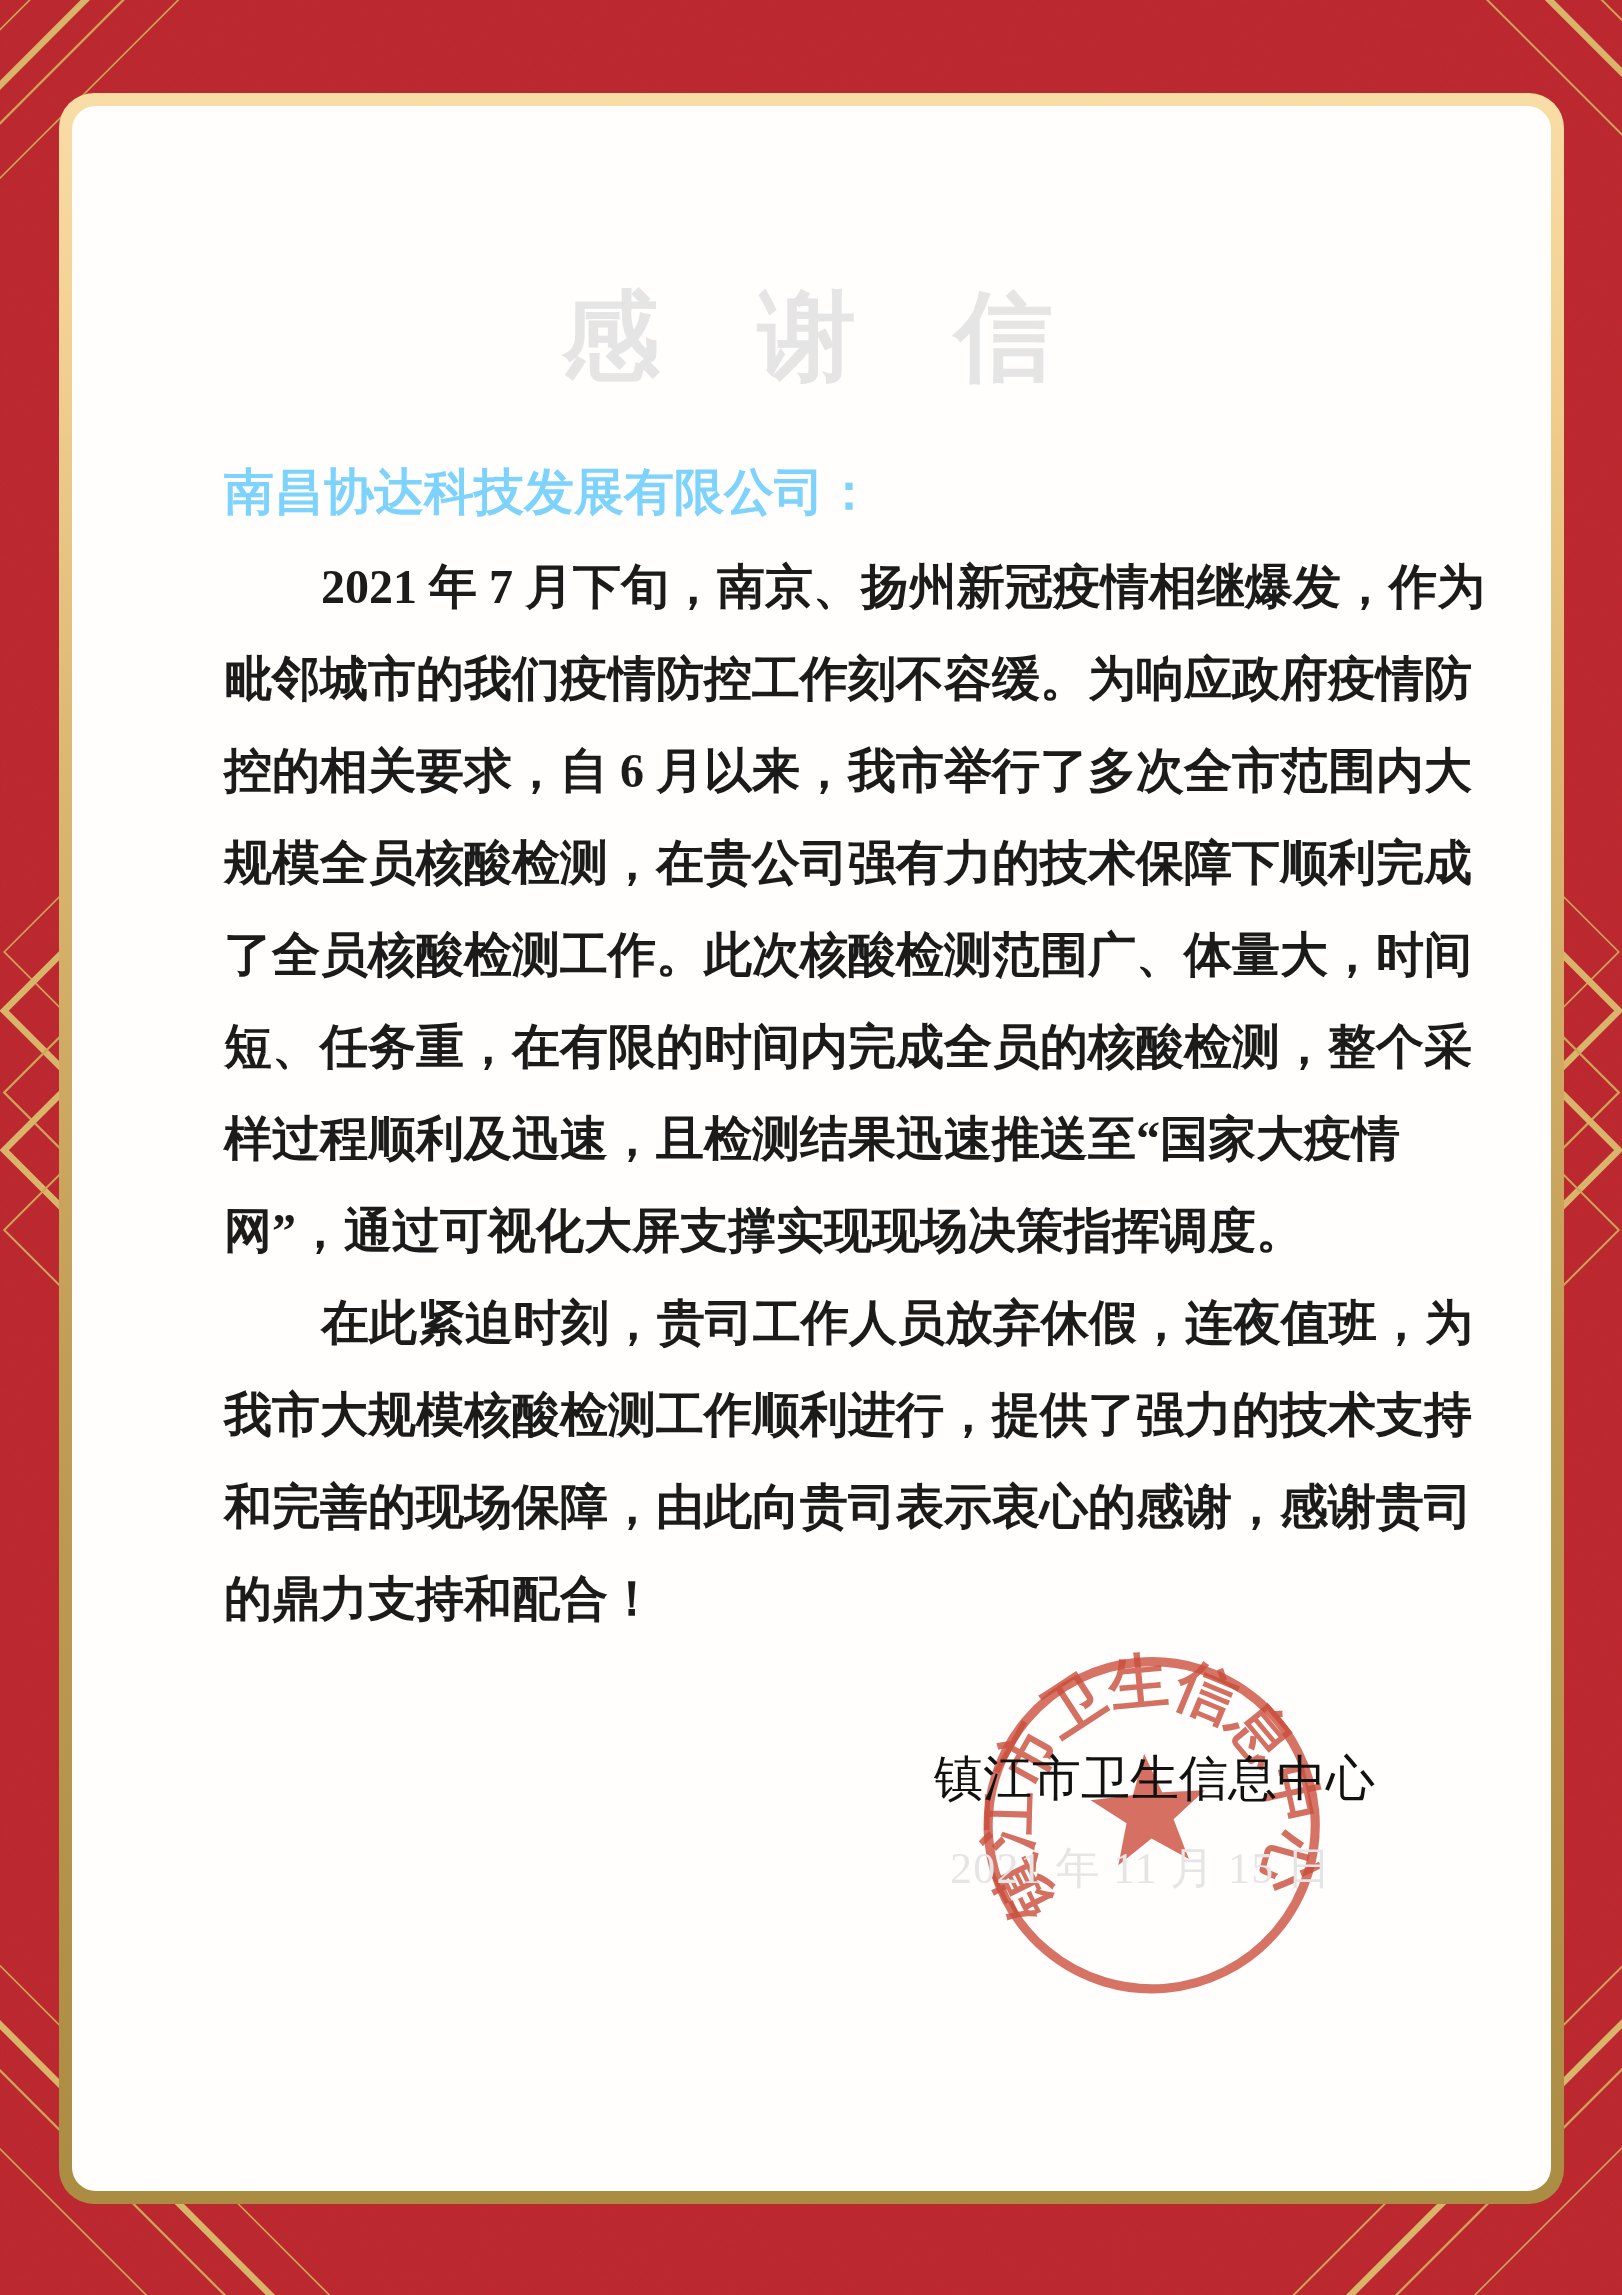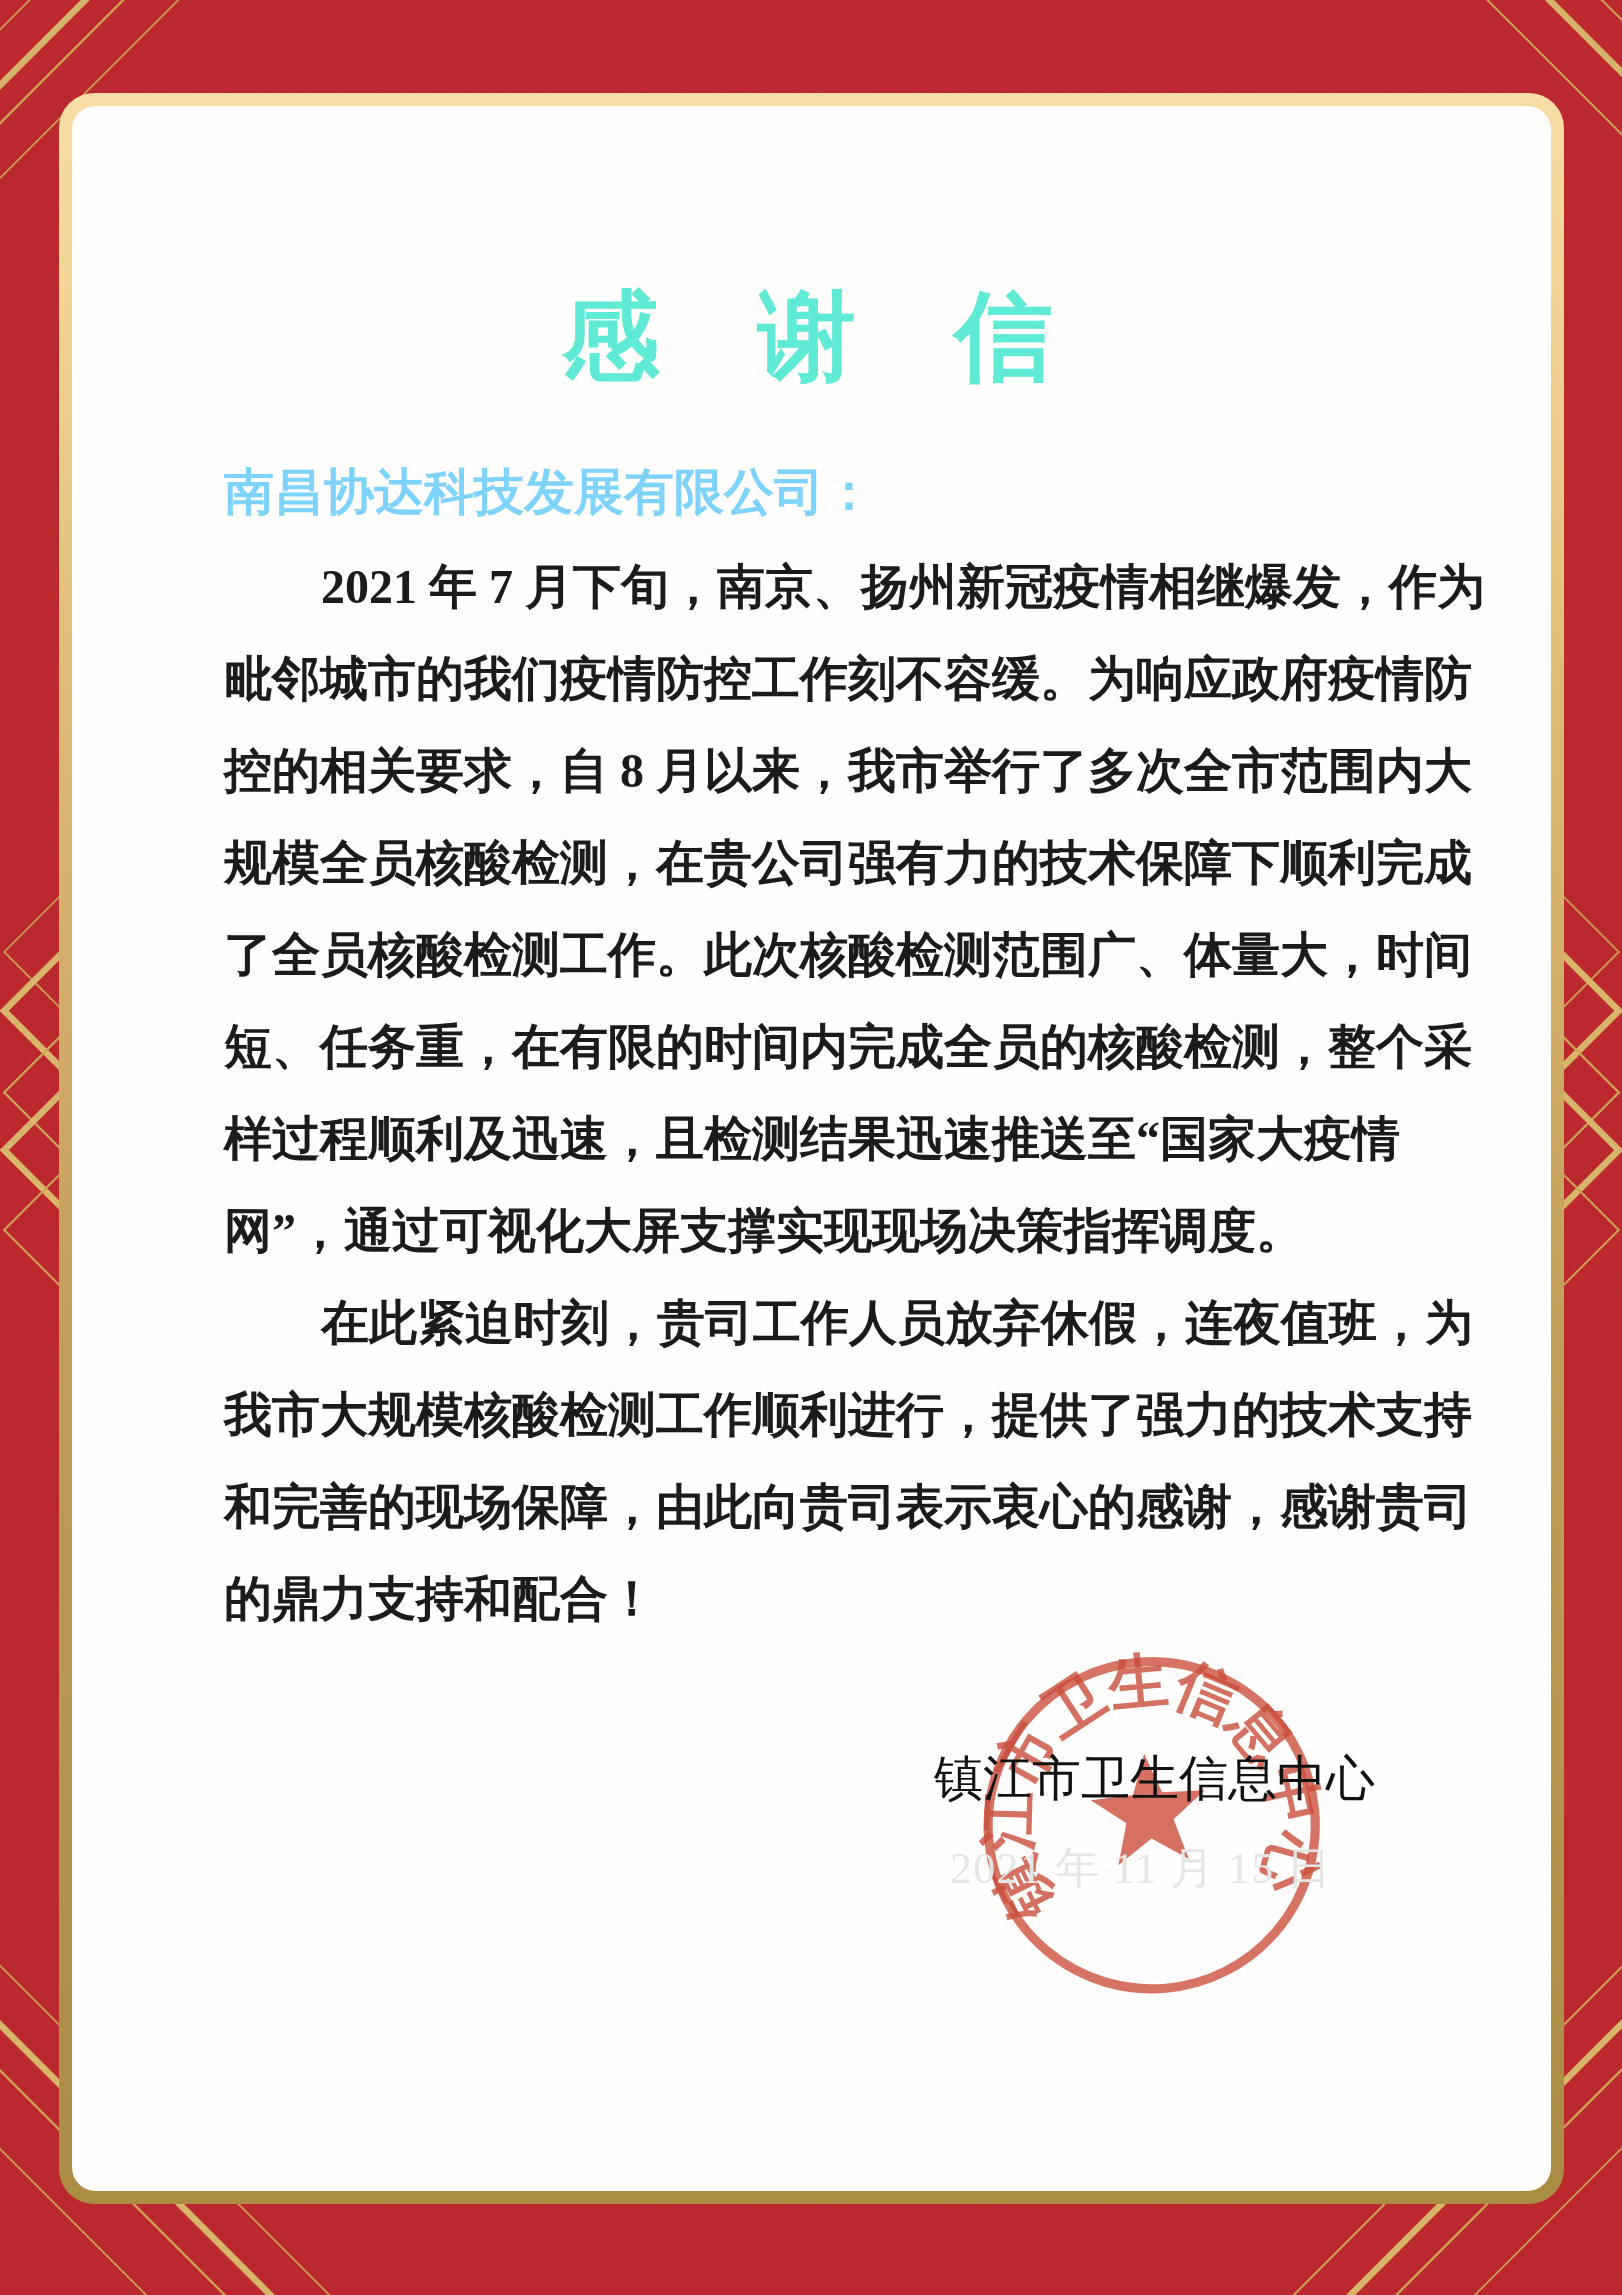--- a/index.html
+++ b/index.html
@@ -25,21 +25,21 @@
   .paper {
     position: absolute; left: 13px; top: 13px;
     width: 1479px; height: 2085px;
     border-radius: 23.6px;
     background: #fffefc;
   }
 
   .title {
     position: absolute; left: 0; right: 9px; top: 280px; height: 115px;
     line-height: 115px; text-align: center;
-    font-size: 98px; font-weight: 700; color: #5eead4;
+    font-size: 98px; font-weight: 700; color: #e5e5e5;
     letter-spacing: 37px; padding-left: 37px;
     white-space: nowrap;
   }
   .addressee {
     position: absolute; left: 224px; top: 452px; height: 80px;
     line-height: 80px; font-size: 50px; font-weight: 700; color: #7dd3fc;
     white-space: nowrap;
   }
   .body-block {
     position: absolute; left: 224px; top: 541px; width: 1269px;
@@ -126,21 +126,21 @@
     <div class="paper"></div>
   </div>
 
   <div class="title">感 谢 信</div>
 
   <div class="addressee">南昌协达科技发展有限公司：</div>
 
   <div class="body-block">
     <div class="line indent">2021 年 7 月下旬，南京、扬州新冠疫情相继爆发，作为</div>
     <div class="line">毗邻城市的我们疫情防控工作刻不容缓。为响应政府疫情防</div>
-    <div class="line">控的相关要求，自 8 月以来，我市举行了多次全市范围内大</div>
+    <div class="line">控的相关要求，自 6 月以来，我市举行了多次全市范围内大</div>
     <div class="line">规模全员核酸检测，在贵公司强有力的技术保障下顺利完成</div>
     <div class="line">了全员核酸检测工作。此次核酸检测范围广、体量大，时间</div>
     <div class="line">短、任务重，在有限的时间内完成全员的核酸检测，整个采</div>
     <div class="line">样过程顺利及迅速，且检测结果迅速推送至“国家大疫情</div>
     <div class="line">网”，通过可视化大屏支撑实现现场决策指挥调度。</div>
     <div class="line indent">在此紧迫时刻，贵司工作人员放弃休假，连夜值班，为</div>
     <div class="line">我市大规模核酸检测工作顺利进行，提供了强力的技术支持</div>
     <div class="line">和完善的现场保障，由此向贵司表示衷心的感谢，感谢贵司</div>
     <div class="line">的鼎力支持和配合！</div>
   </div>

